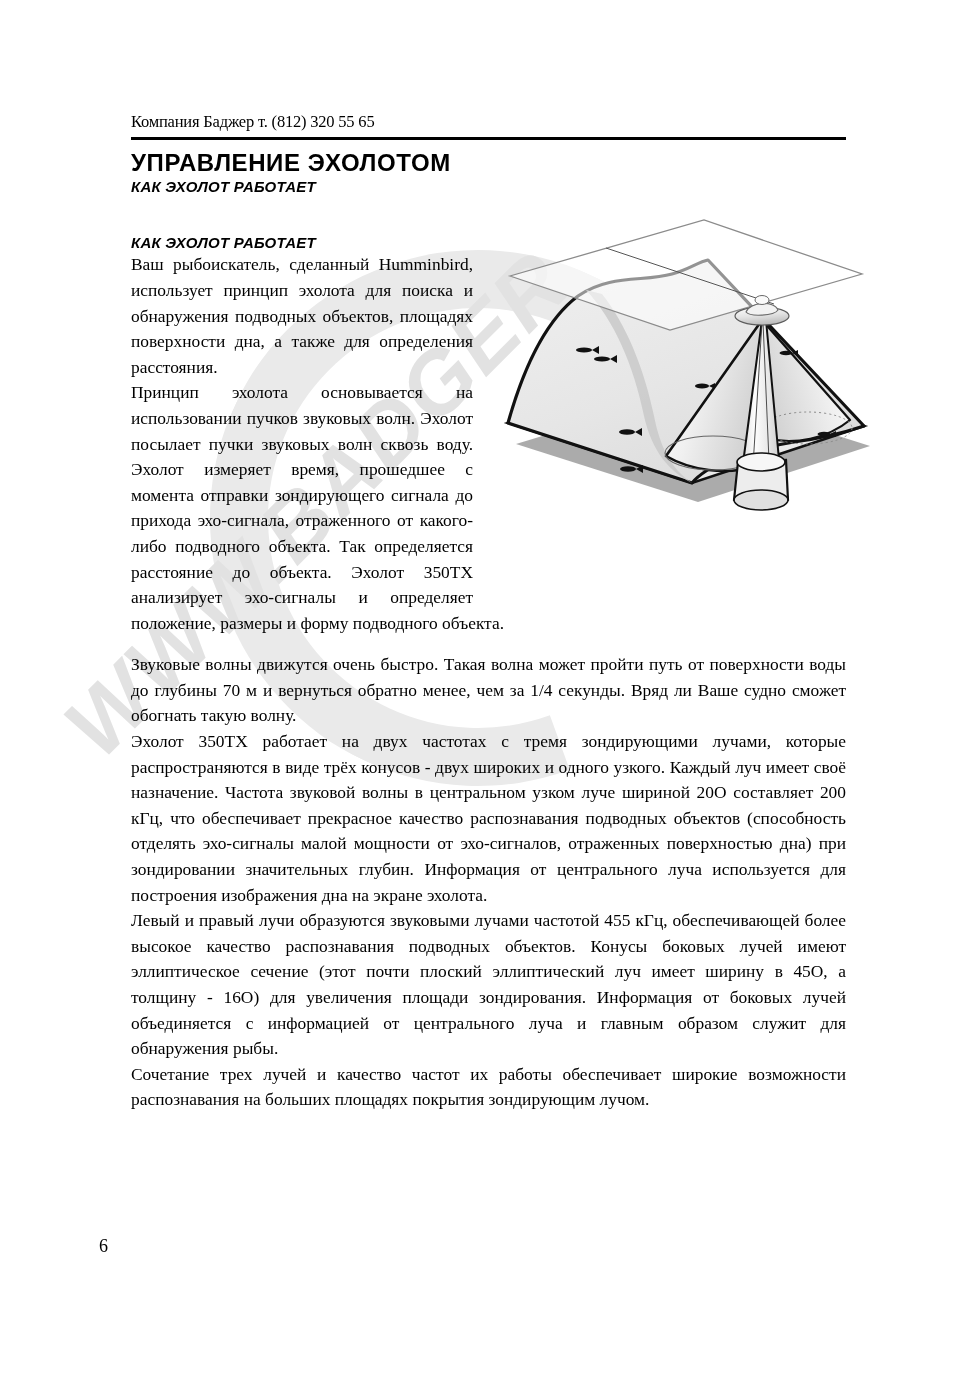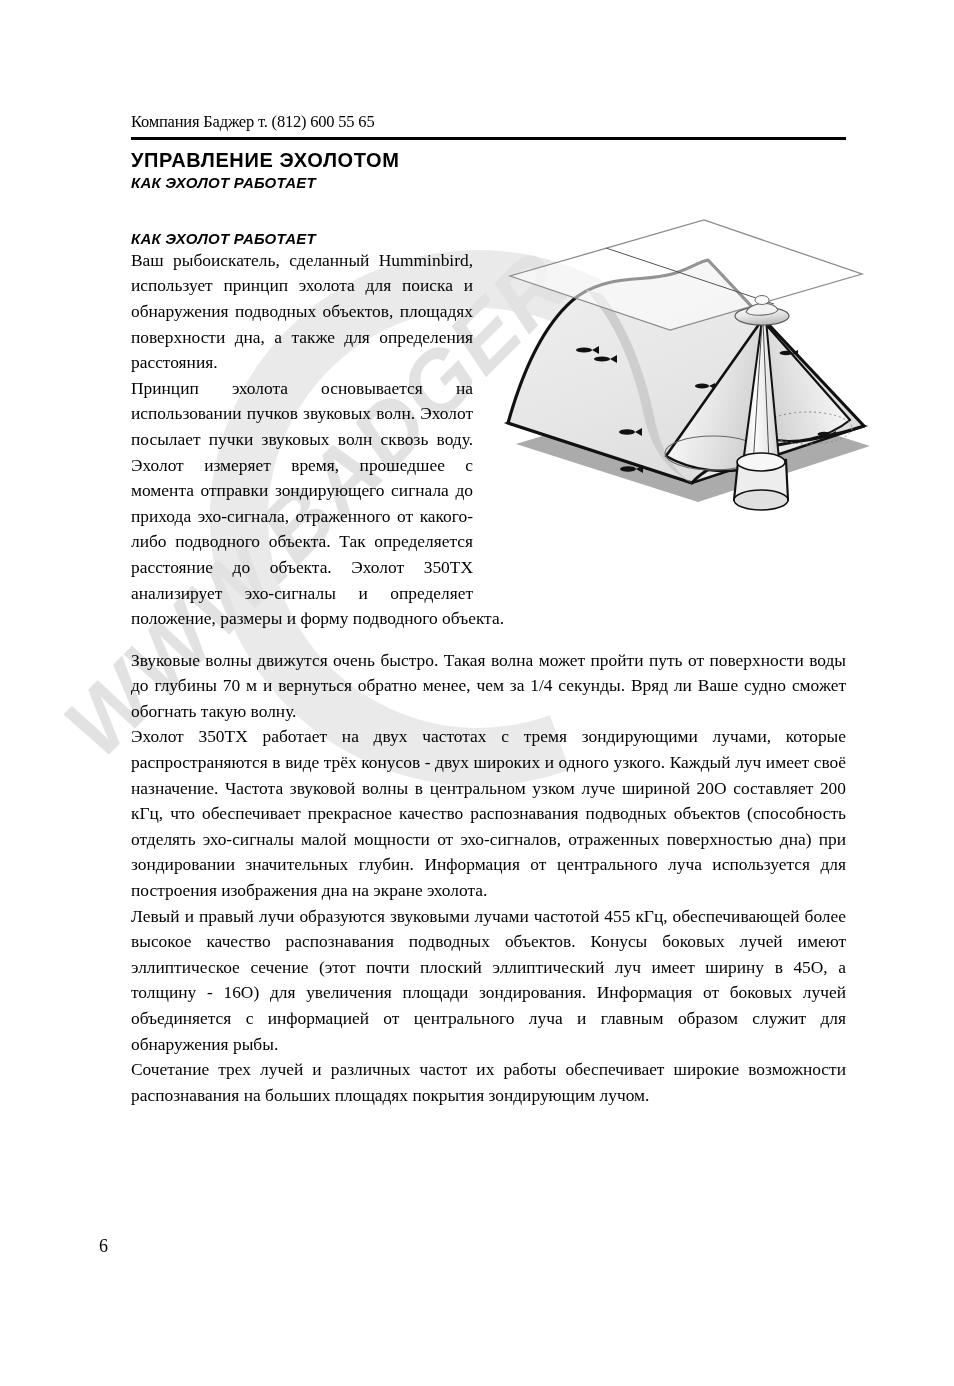--- a/index.html
+++ b/index.html
@@ -77,21 +77,21 @@
   }
   .rule {
     height: 3px;
     background: #000;
     margin: 0 0 9px 0;
     width: 715px;
   }
 
   h1.chapter-title {
     font-family: "Liberation Sans", "DejaVu Sans", sans-serif;
-    font-size: 20px;
+    font-size: 24px;
     font-weight: bold;
     letter-spacing: 0.6px;
     margin: 0 0 2px 0;
     line-height: 1.15;
   }
   .chapter-sub {
     font-family: "Liberation Sans", "DejaVu Sans", sans-serif;
     font-size: 15px;
     font-weight: bold;
     font-style: italic;
@@ -275,35 +275,35 @@
         <g>
             <ellipse cx="330" cy="264" rx="6.5" ry="2.2"></ellipse>
             <polygon points="336,264 342,261 342,267"></polygon>
           </g>
       </g>
     </svg>
   </div>
 
   <div class="content">
 
-    <div class="running-head">Компания Баджер т. (812) 600 55 65</div>
+    <div class="running-head">Компания Баджер т. (812) 320 55 65</div>
     <div class="rule"></div>
 
     <h1 class="chapter-title">УПРАВЛЕНИЕ ЭХОЛОТОМ</h1>
     <div class="chapter-sub">КАК ЭХОЛОТ РАБОТАЕТ</div>
 
     <h2 class="section-title">КАК ЭХОЛОТ РАБОТАЕТ</h2>
 
     <div class="wrap-zone">
       <div class="figure-float"></div>
       <p class="body-text p-intro">Ваш рыбоискатель, сделанный Humminbird, использует принцип эхолота для поиска и обнаружения подводных объектов, площадях поверхности дна, а также для определения расстояния.</p>
       <p class="body-text p-principle">Принцип эхолота основывается на использовании пучков звуковых волн. Эхолот посылает пучки звуковых волн сквозь воду. Эхолот измеряет время, прошедшее с момента отправки зондирующего сигнала до прихода эхо-сигнала, отраженного от какого-либо подводного объекта. Так определяется расстояние до объекта. Эхолот 350TX анализирует эхо-сигналы и определяет положение, размеры и форму подводного объекта.</p>
     </div>
 
     <p class="body-text after-figure" style="margin-top:16px;">Звуковые волны движутся очень быстро. Такая волна может пройти путь от поверхности воды до глубины 70 м и вернуться обратно менее, чем за 1/4 секунды. Вряд ли Ваше судно сможет обогнать такую волну.</p>
     <p class="body-text">Эхолот 350TX работает на двух частотах с тремя зондирующими лучами, которые распространяются в виде трёх конусов - двух широких и одного узкого. Каждый луч имеет своё назначение. Частота звуковой волны в центральном узком луче шириной 20О составляет 200 кГц, что обеспечивает прекрасное качество распознавания подводных объектов (способность отделять эхо-сигналы малой мощности от эхо-сигналов, отраженных поверхностью дна) при зондировании значительных глубин. Информация от центрального луча используется для построения изображения дна на экране эхолота.</p>
     <p class="body-text">Левый и правый лучи образуются звуковыми лучами частотой 455 кГц, обеспечивающей более высокое качество распознавания подводных объектов. Конусы боковых лучей имеют эллиптическое сечение (этот почти плоский эллиптический луч имеет ширину в 45О, а толщину - 16О) для увеличения площади зондирования. Информация от боковых лучей объединяется с информацией от центрального луча и главным образом служит для обнаружения рыбы.</p>
-    <p class="body-text">Сочетание трех лучей и различных частот их работы обеспечивает широкие возможности распознавания на больших площадях покрытия зондирующим лучом.</p>
+    <p class="body-text">Сочетание трех лучей и качество частот их работы обеспечивает широкие возможности распознавания на больших площадях покрытия зондирующим лучом.</p>
   </div>
 
   <div class="page-number">6</div>
 
 </div>
 
 </body></html>

